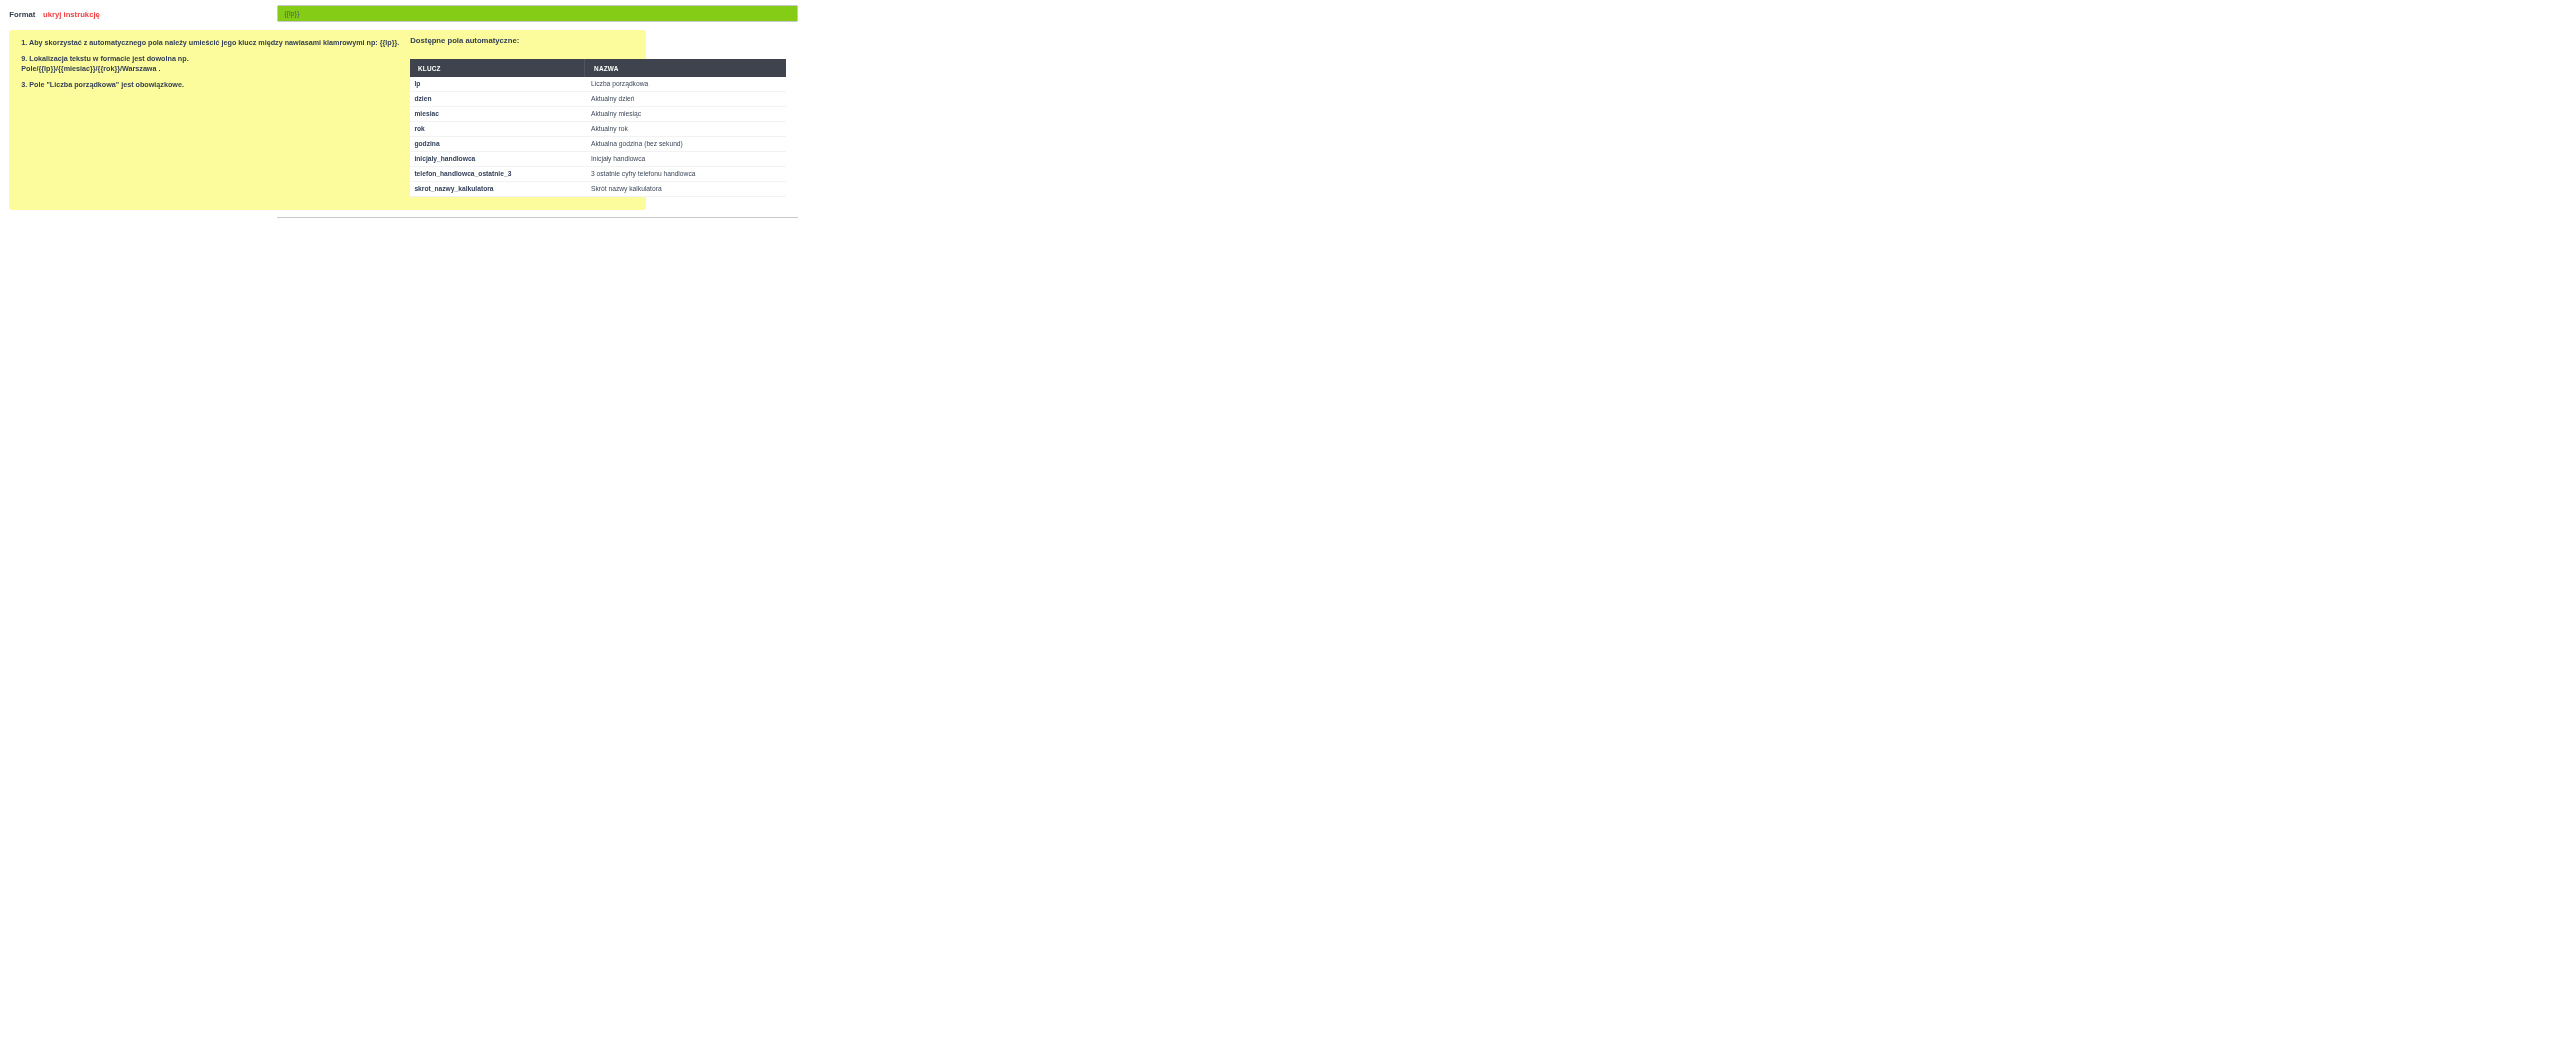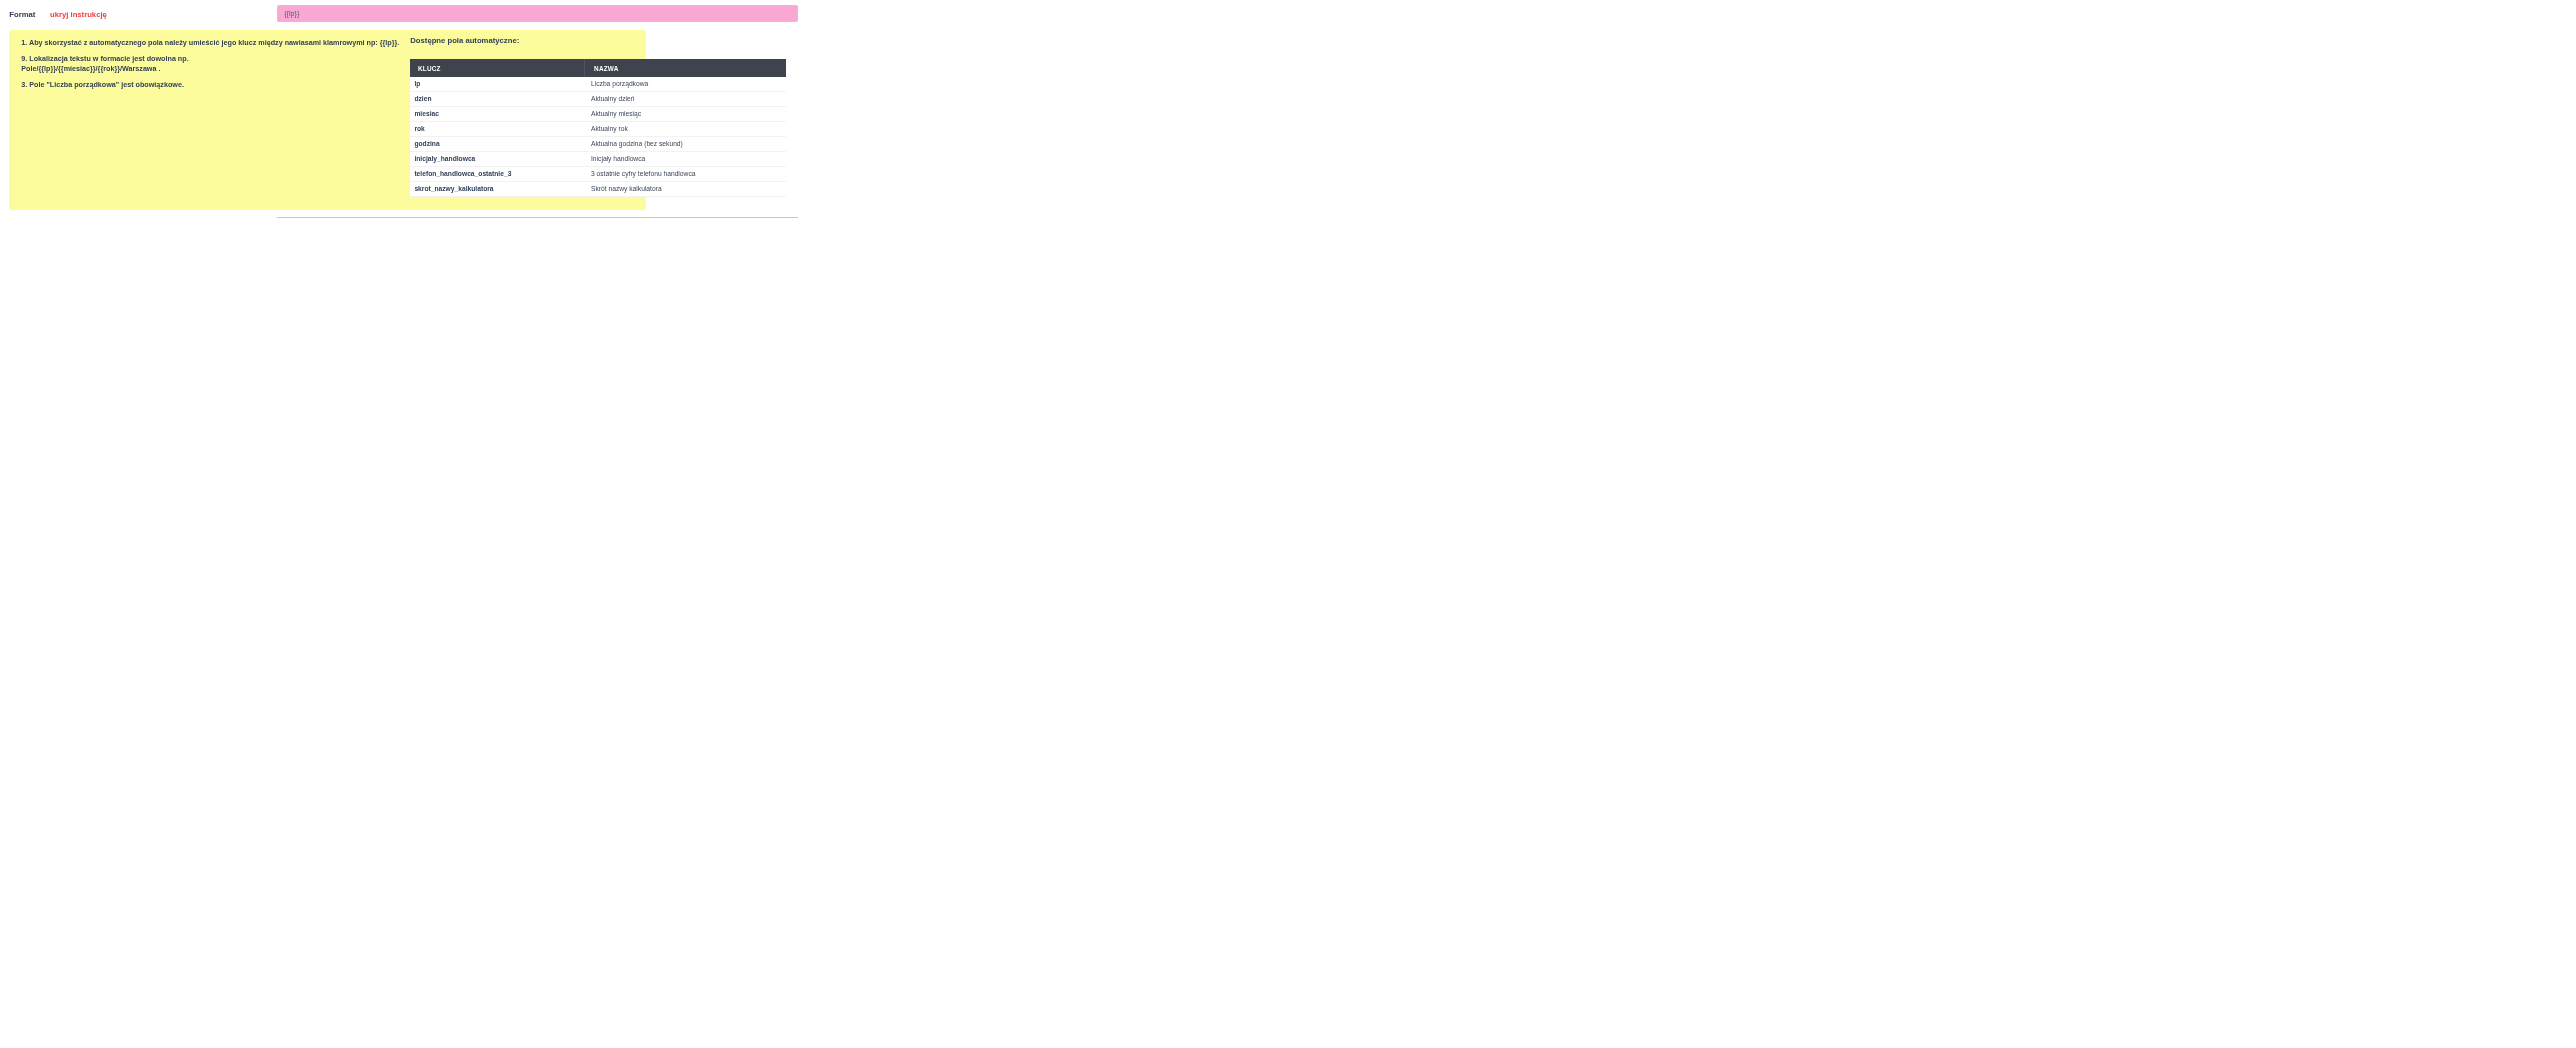--- a/index.html
+++ b/index.html
@@ -22,35 +22,34 @@
   }
 
   .toggle-link {
     position: absolute;
     left: 43px; top: 9.8px;
     font-size: 7.7px;
     font-weight: 600;
     color: var(--accent-red, #ef4043);
     cursor: pointer;
     text-decoration: none;
-    margin-left: 7px;
   }
 
   .format-input {
     position: absolute;
     left: 277px; top: 4.6px;
     width: 521px; height: 17.5px;
     box-sizing: border-box;
     border: 0.5px solid var(--border-gray, #c9c9c9);
     border-radius: 1.5px;
     padding: 0 6.2px;
     font-family: inherit;
     font-size: 7.2px;
     color: #4e5a6c;
-    background: #f9a8d4;
+    background: #84cc16;
     outline: none;
   }
 
   .instruction-panel {
     position: absolute;
     left: 9.3px; top: 30px;
     width: 637px; height: 180px;
     background: var(--panel-yellow, #fcfc9d);
     border-radius: 3.1px;
     box-sizing: border-box;

